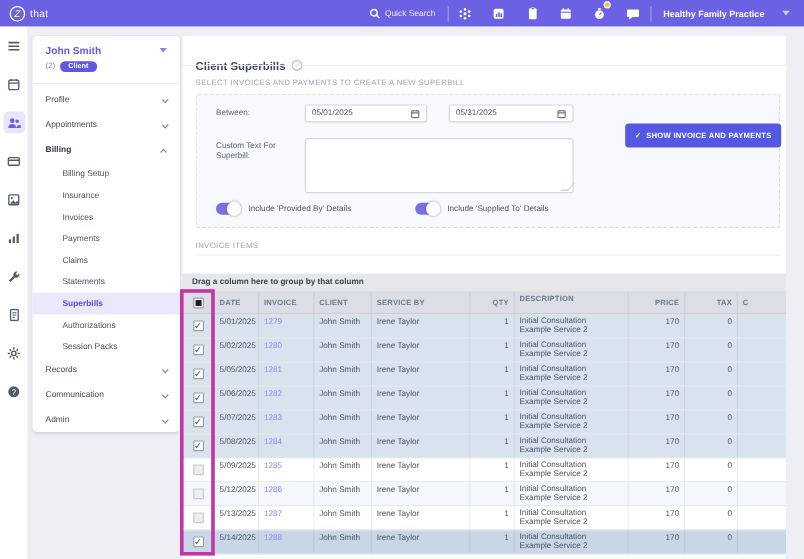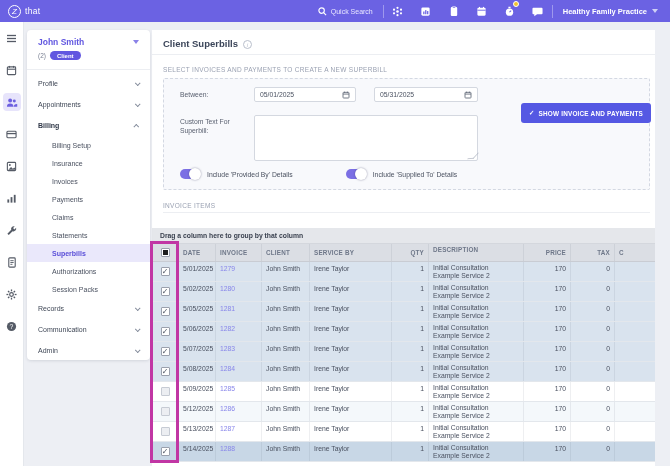--- a/index.html
+++ b/index.html
@@ -14,21 +14,21 @@
   .logo-circle { width:13px; height:13px; border:1.2px solid #fff; border-radius:50%;
     display:flex; align-items:center; justify-content:center; font-size:8px; font-style:italic; }
   .brand-name { font-size:8.5px; letter-spacing:.3px; }
   .topbar-right { margin-left:auto; display:flex; align-items:center; gap:0; }
   .qsearch { display:flex; align-items:center; gap:4px; font-size:7px; color:#e8e6ff; padding:0 10px; cursor:pointer; }
   .tb-sep { width:1px; height:13px; background:rgba(255,255,255,.35); }
   .tb-icon { width:28px; height:22px; display:flex; align-items:center; justify-content:center; position:relative; cursor:pointer; }
   .tb-icon svg { display:block; }
   .notif-badge { position:absolute; top:1px; right:5px; width:6px; height:6px; border-radius:50%;
     background:#f2c230; border:1px solid #fff; }
-  .practice { display:flex; align-items:center; gap:5px; font-size:7.5px; font-weight:bold; padding:0 12px 0 10px; cursor:pointer; }
+  .practice { display:flex; align-items:center; gap:15px; font-size:7.5px; font-weight:bold; padding:0 12px 0 10px; cursor:pointer; }
   .caret-down-w { width:0; height:0; border-left:3px solid transparent; border-right:3px solid transparent; border-top:4px solid #cfd0f5; }
 
   
   .rail { position:absolute; left:0; top:22px; width:24px; height:444px; background:#fff;
     border-right:1px solid #e4e7ec; display:flex; flex-direction:column; align-items:center;
     padding-top:7px; gap:14px; z-index:4; }
   .rail-item { width:18px; height:18px; display:flex; align-items:center; justify-content:center;
     color:#555b66; border-radius:4px; cursor:pointer; }
   .rail-item.active { background:#e7e4fb; color:#6c5fe0; }
 
@@ -48,21 +48,21 @@
     height:21px; font-size:7px; color:#3f4756; cursor:pointer; }
   .nav-item.sub { padding-left:25px; height:18px; color:#4a5160; }
   .nav-item.bold { font-weight:bold; color:#2f3747; }
   .nav-item.active { background:#eae8fb; color:#5a4fd8; font-weight:bold; }
   .chev { width:4px; height:4px; border-right:1.1px solid #828a9a; border-bottom:1.1px solid #828a9a; display:inline-block; }
   .chev.down { transform:rotate(45deg) translateY(-1px); }
   .chev.up { transform:rotate(-135deg) translateY(-1px); }
 
   
   .main { position:absolute; left:152px; top:30px; width:503px; height:436px; background:#fff; z-index:2; }
-  .page-title-row { position:absolute; left:11px; top:8px; display:flex; align-items:flex-end; gap:5px; }
+  .page-title-row { position:absolute; left:11px; top:20px; display:flex; align-items:flex-start; gap:5px; }
   .page-title { font-size:9.5px; font-weight:bold; color:#3b4559; }
   .info-icon { width:9px; height:9px; border:1px solid #b9bfcc; border-radius:50%; color:#b9bfcc;
     font-size:6px; display:flex; align-items:center; justify-content:center; font-style:italic; cursor:pointer; }
   .title-div { position:absolute; left:0; top:24px; width:503px; height:1px; background:#eceef2; }
   .select-hint { position:absolute; left:11px; top:36px; font-size:6.5px; color:#9aa1b2; letter-spacing:.3px; }
 
   .form-panel { position:absolute; left:11px; top:48px; width:487px; height:112px;
     background:#f8f9fc; border:1px dashed #d3d8e2; border-radius:2px; }
   .lbl { font-size:6.8px; color:#5a6170; }
   .between-lbl { position:absolute; left:16px; top:12px; }

